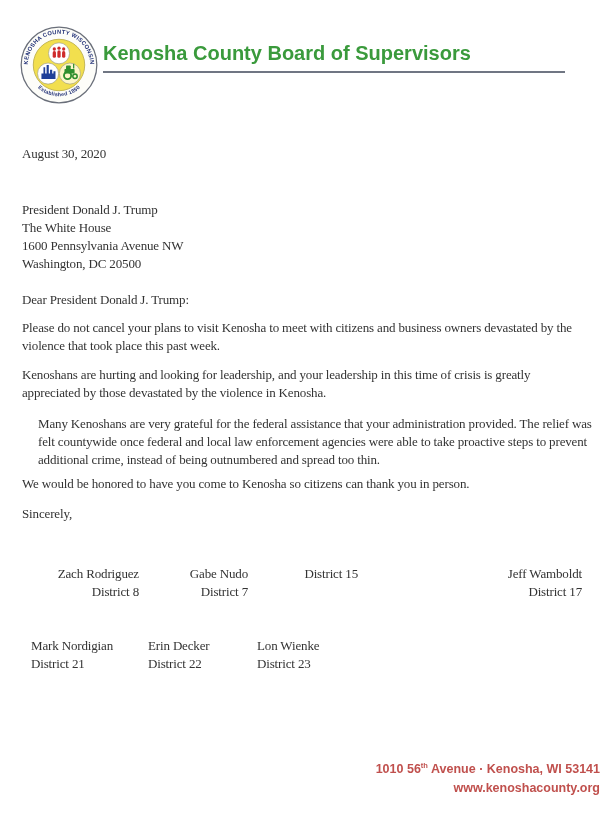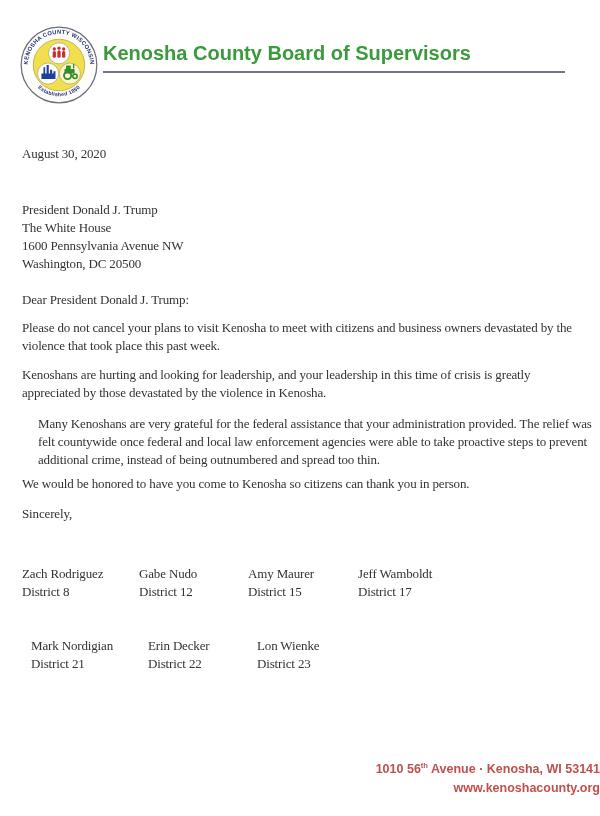--- a/index.html
+++ b/index.html
@@ -64,21 +64,21 @@
   .sig-row {
     position: absolute;
     left: 22px;
     width: 560px;
     display: grid;
     grid-template-columns: 117px 109px 110px auto;
     font-size: 13px;
     line-height: 18px;
     letter-spacing: -0.15px;
   }
-  .sig-row-1 { top: 565px; }
+  .sig-row-1 { top: 565px; text-align: right; }
   .sig-row-2 { top: 637px; margin-left: 9px; }
 
   
   .footer {
     position: absolute;
     left: 0;
     right: 0;
     top: 756px;
     text-align: right;
     font-family: "Liberation Sans", sans-serif;
@@ -155,24 +155,23 @@
 
   <div class="serif-block closing-block">Sincerely,</div>
 
   <div class="sig-row sig-row-1">
     <div>
       <div>Zach Rodriguez</div>
       <div>District 8</div>
     </div>
     <div>
       <div>Gabe Nudo</div>
-      <div>District 12</div>
+      <div>District 7</div>
     </div>
     <div>
-      <div>Amy Maurer</div>
       <div>District 15</div>
     </div>
     <div>
       <div>Jeff Wamboldt</div>
       <div>District 17</div>
     </div>
   </div>
 
   <div class="sig-row sig-row-2">
     <div>

